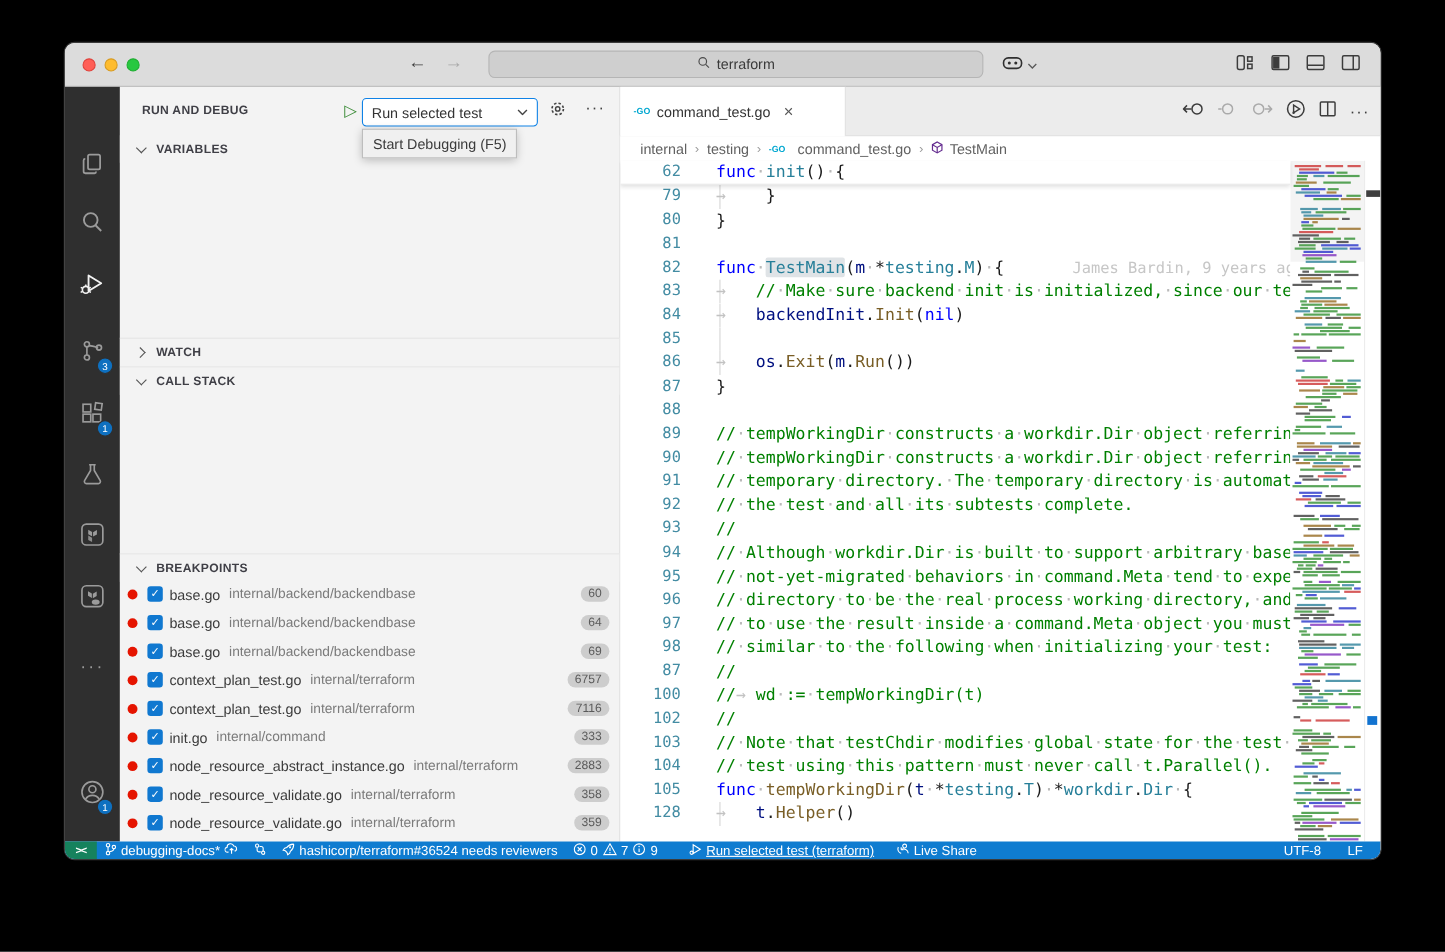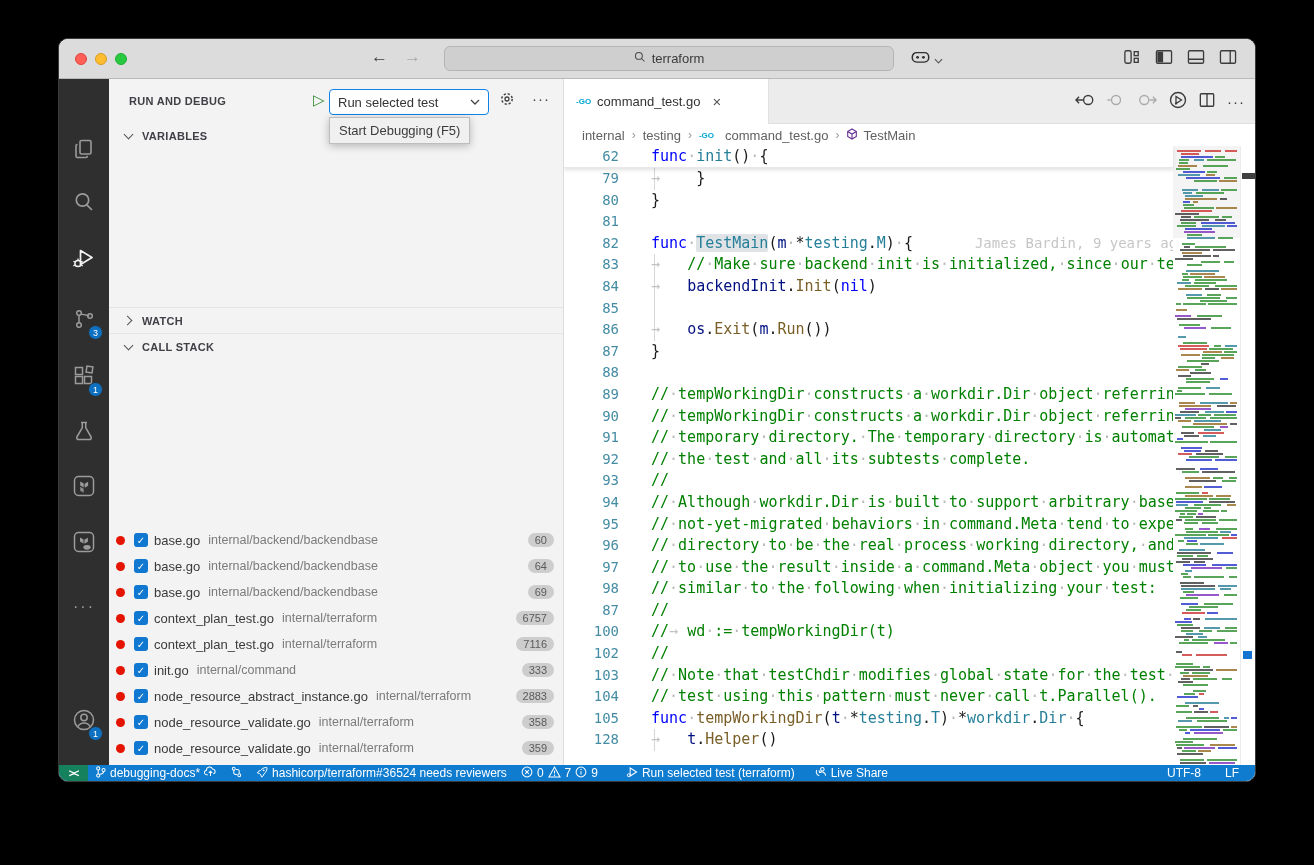--- a/index.html
+++ b/index.html
@@ -263,20 +263,24 @@
       <span class="chev down"></span>
       <span class="lbl">VARIABLES</span>
     </div>
     <div class="section" style="top:228px;">
       <span class="chev right"></span>
       <span class="lbl">WATCH</span>
     </div>
     <div class="section" style="top:254px;">
       <span class="chev down"></span>
       <span class="lbl">CALL STACK</span>
+    </div>
+    <div class="section" style="top:424px;">
+      <span class="chev down"></span>
+      <span class="lbl">BREAKPOINTS</span>
     </div>
     <div class="bp-list" id="bplist">
         <div class="bp-row">
           <span class="bp-dot"></span>
           <span class="bp-check">✓</span>
           <span class="bp-file">base.go</span>
           <span class="bp-path">internal/backend/backendbase</span>
           <span class="bp-line">60</span>
         </div>
         <div class="bp-row">
@@ -782,21 +786,21 @@
             <circle cx="7" cy="10" r=".7" fill="#fff"></circle>
           </svg></span>
       <span>7</span>
       <span><svg width="12" height="12" viewBox="0 0 13 13">
             <circle cx="6.5" cy="6.5" r="5.3" fill="none" stroke="#fff" stroke-width="1.1"></circle>
             <circle cx="6.5" cy="3.8" r=".7" fill="#fff"></circle>
             <path d="M6.5 5.8v3.5" stroke="#fff" stroke-width="1.1"></path>
           </svg></span>
       <span>9</span>
     </div>
-    <div class="st-item" style="margin-left:14px;">
+    <div class="st-item" style="margin-left:14px;text-decoration:underline;">
       <span><svg width="12" height="12" viewBox="0 0 13 13">
             <path d="M4.5 2.2l7 4.3-7 4.3z" fill="none" stroke="#fff" stroke-width="1.1"></path>
             <circle cx="3" cy="10" r="1.6" fill="none" stroke="#fff" stroke-width="1"></circle>
           </svg></span>
       <span>Run selected test (terraform)</span>
     </div>
     <div class="st-item" style="margin-left:6px;">
       <span><svg width="12" height="12" viewBox="0 0 13 13">
             <circle cx="8" cy="3.4" r="1.9" fill="none" stroke="#fff" stroke-width="1.1"></circle>
             <path d="M11.5 10.5A4.4 4.4 0 0 0 4.6 7M4.6 7H7M4.6 7v-2.4M1.8 4.4a4.4 4.4 0 0 0 2.8 6.2" fill="none" stroke="#fff" stroke-width="1.1"></path>

